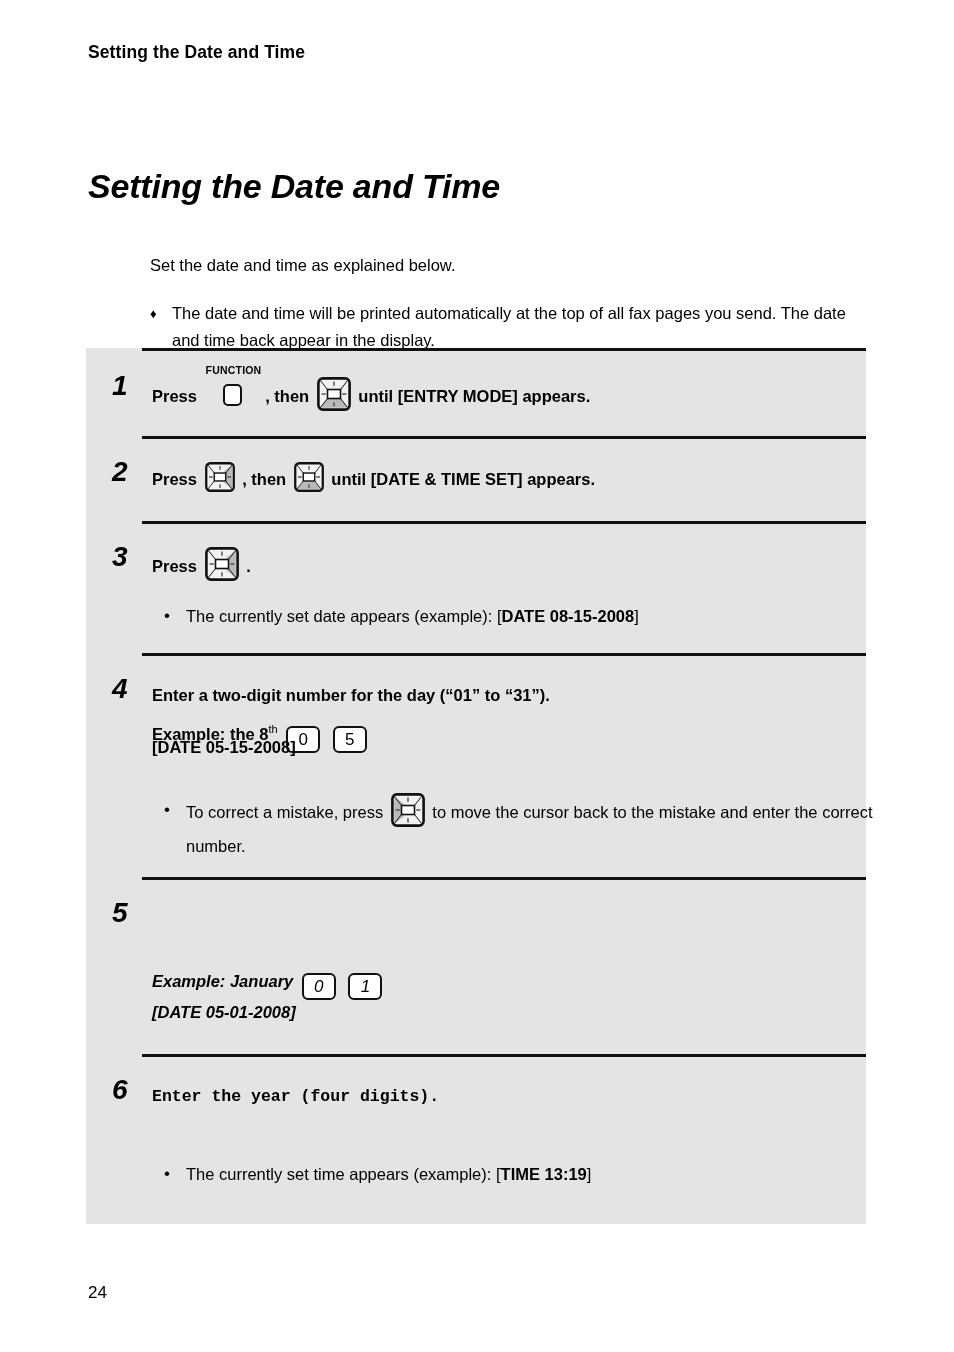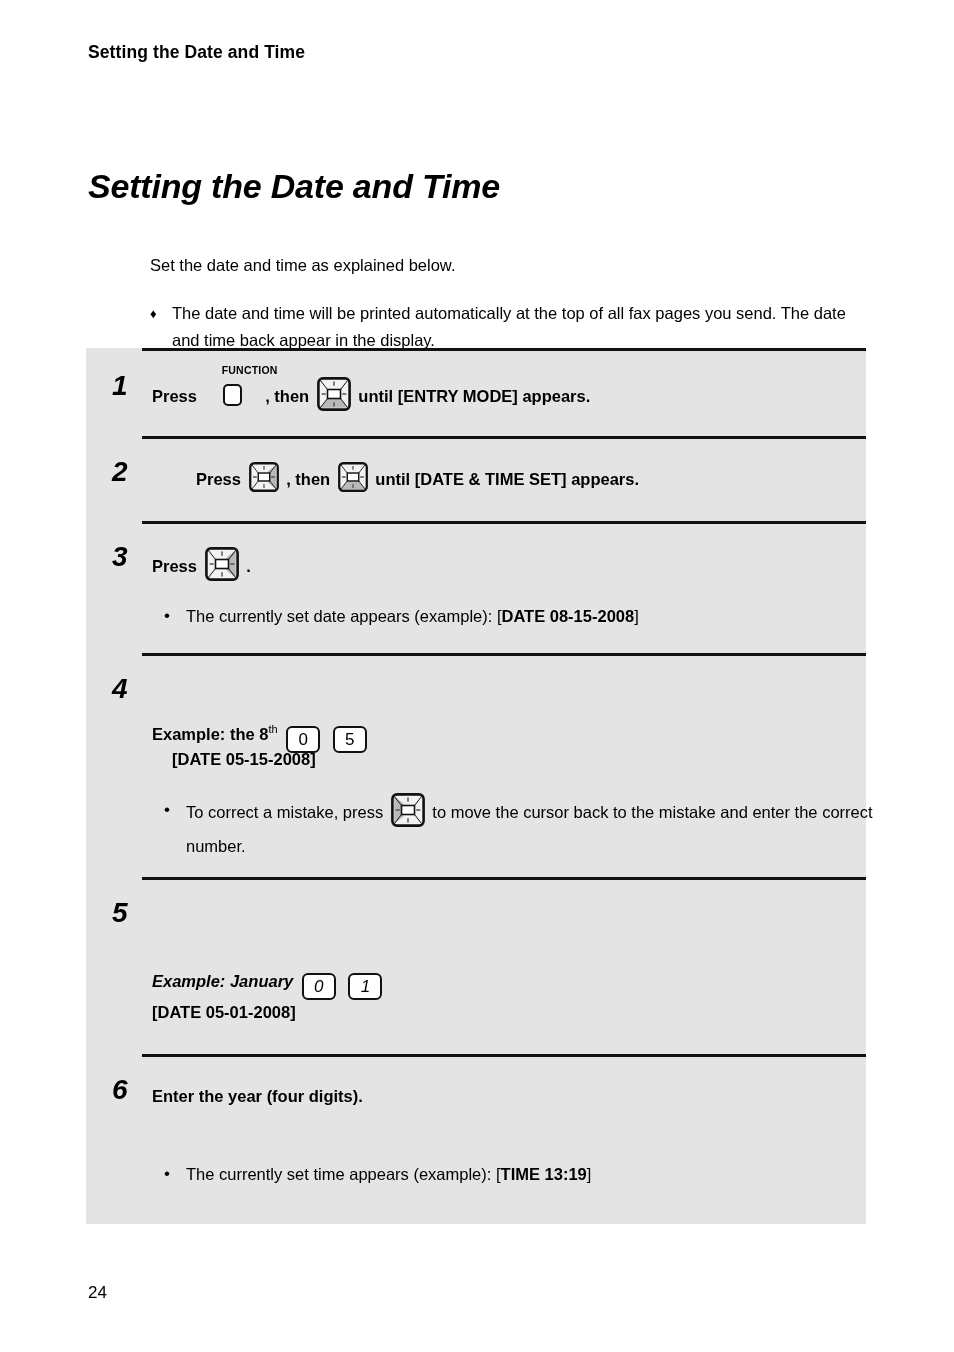--- a/index.html
+++ b/index.html
@@ -127,21 +127,21 @@
     display:inline-block;
     position:relative;
     width:54px; height:34px;
     vertical-align:-8px;
     margin:0 1px 0 4px;
   }
   .funckey .flabel{
     position:absolute;
     left:0; top:-11px;
     width:72px;
-    text-align:right;
+    text-align:left;
     font-size:10.5px;
     font-weight:bold;
     letter-spacing:0.2px;
     line-height:11px;
   }
   .funckey .fbox{
     position:absolute;
     left:17px; top:8px;
     width:19px; height:22px;
     border:2.4px solid #111111;
@@ -219,21 +219,21 @@
         </svg>
       </span>
 
       <span>until [ENTRY MODE] appears.</span>
     </div>
   </div>
 
   <div class="step" style="position:absolute; left:0; top:88px; width:780px; height:85px;">
     <div class="rule"></div>
     <div class="step-num" style="top:22px;">2</div>
-    <div class="step-body" style="position:absolute; left:66px; top:26px; width:700px;margin-left:44px;">
+    <div class="step-body" style="position:absolute; left:66px; top:26px; width:700px;">
       <span>Press</span>
 
       <span class="keyicon small">
         <svg viewBox="0 0 34 34" xmlns="http://www.w3.org/2000/svg">
           <rect x="1.4" y="1.4" width="31.2" height="31.2" rx="4.5" ry="4.5" fill="#f2f2f2" stroke="#111111" stroke-width="2.6"></rect>
           <polygon points="30.8,3.2 30.8,30.8 21.5,23.5 21.5,10.5" fill="#b9b9b9"></polygon>
           <path d="M3.2,3.2 L10.5,12.5 M30.8,3.2 L23.5,12.5 M3.2,30.8 L10.5,21.5 M30.8,30.8 L23.5,21.5" stroke="#111111" stroke-width="1" fill="none"></path>
           <rect x="10.5" y="12.5" width="13" height="9" fill="#ffffff" stroke="#111111" stroke-width="1.6"></rect>
           <path d="M17,4.6 v4.2 M17,25.2 v4.2 M4.6,17 h4.2 M25.2,17 h4.2" stroke="#555555" stroke-width="1.5"></path>
         </svg>
@@ -277,28 +277,29 @@
     <div class="bullet-item" style="position:absolute; left:66px; top:78px; width:700px;">
       <span class="bdot">•</span>
       <span>The currently set date appears (example): [</span><b>DATE 08-15-2008</b><span>]</span>
     </div>
   </div>
 
   <div class="step" style="position:absolute; left:0; top:305px; width:780px; height:224px;">
     <div class="rule"></div>
     <div class="step-num" style="top:22px;">4</div>
 
+    <div class="step-body" style="position:absolute; left:66px; top:28px; width:690px;">Enter a two-digit number for the day (“01” to “31”).</div>
 
     <div class="step-body" style="position:absolute; left:66px; top:62px; width:690px;">
       <span>Example: the 8</span><sup class="ord">th</sup>
       <span class="digitkey">0</span>
       <span class="digitkey">5</span>
     </div>
 
-    <div class="step-body" style="position:absolute; left:66px; top:92px; width:690px;margin-left:20px;">[DATE 05-15-2008]</div>
+    <div class="step-body" style="position:absolute; left:66px; top:80px; width:690px;">[DATE 05-15-2008]</div>
 
     <div class="bullet-item" style="position:absolute; left:66px; top:140px; width:700px;">
       <span class="bdot">•</span>
       <span>To correct a mistake, press</span>
 
       <span class="keyicon">
         <svg viewBox="0 0 34 34" xmlns="http://www.w3.org/2000/svg">
           <rect x="1.4" y="1.4" width="31.2" height="31.2" rx="4.5" ry="4.5" fill="#f2f2f2" stroke="#111111" stroke-width="2.6"></rect>
           <polygon points="3.2,3.2 3.2,30.8 12.5,23.5 12.5,10.5" fill="#b9b9b9"></polygon>
           <path d="M3.2,3.2 L10.5,12.5 M30.8,3.2 L23.5,12.5 M3.2,30.8 L10.5,21.5 M30.8,30.8 L23.5,21.5" stroke="#111111" stroke-width="1" fill="none"></path>
@@ -315,28 +316,28 @@
     <div class="rule"></div>
     <div class="step-num" style="top:22px;">5</div>
 
 
     <div class="step-body" style="position:absolute; left:66px; top:90px; width:690px;font-style:italic;">
       <span>Example: January</span>
       <span class="digitkey">0</span>
       <span class="digitkey">1</span>
     </div>
 
-    <div class="step-body" style="position:absolute; left:66px; top:121px; width:690px;">[DATE 05-01-2008]</div>
+    <div class="step-body" style="position:absolute; left:66px; top:121px; width:690px;font-style:italic;">[DATE 05-01-2008]</div>
   </div>
 
   <div class="step" style="position:absolute; left:0; top:706px; width:780px; height:170px;">
     <div class="rule"></div>
     <div class="step-num" style="top:22px;">6</div>
 
-    <div class="step-body" style="position:absolute; left:66px; top:28px; width:690px;">Enter the year (four digits).</div>
+    <div class="step-body" style="position:absolute; left:66px; top:28px; width:690px;font-family:Liberation Mono, monospace;">Enter the year (four digits).</div>
 
 
     <div class="bullet-item" style="position:absolute; left:66px; top:103px; width:700px;">
       <span class="bdot">•</span>
       <span>The currently set time appears (example): [</span><b>TIME 13:19</b><span>]</span>
     </div>
   </div>
 
 </div>
 

